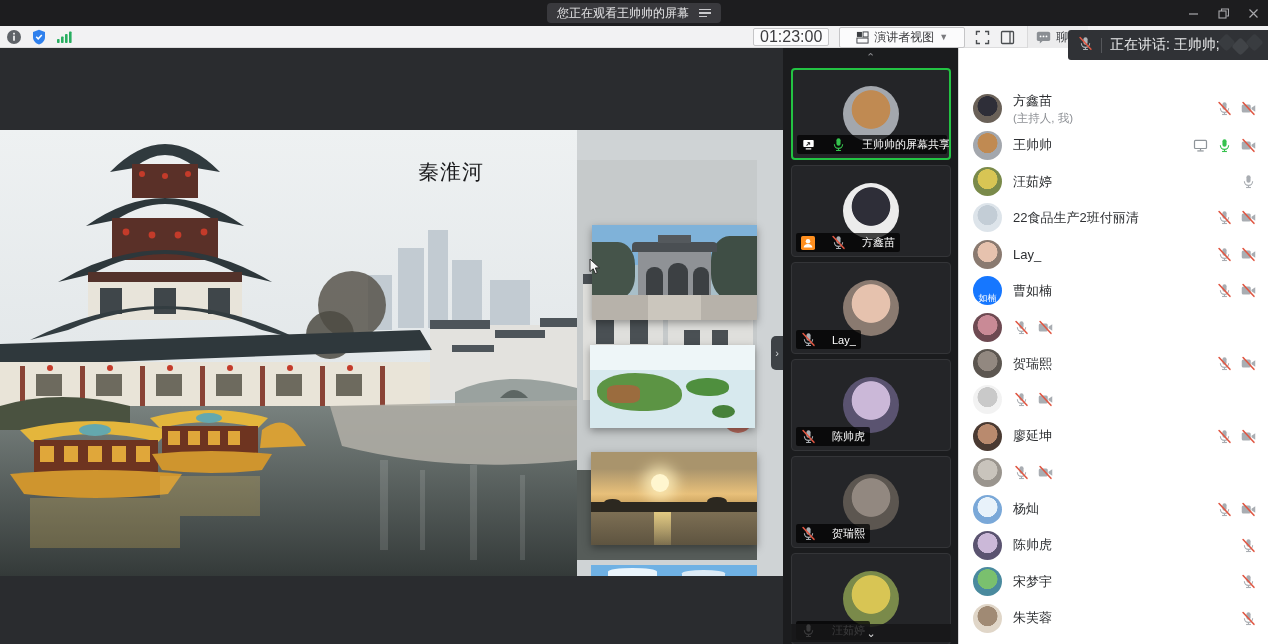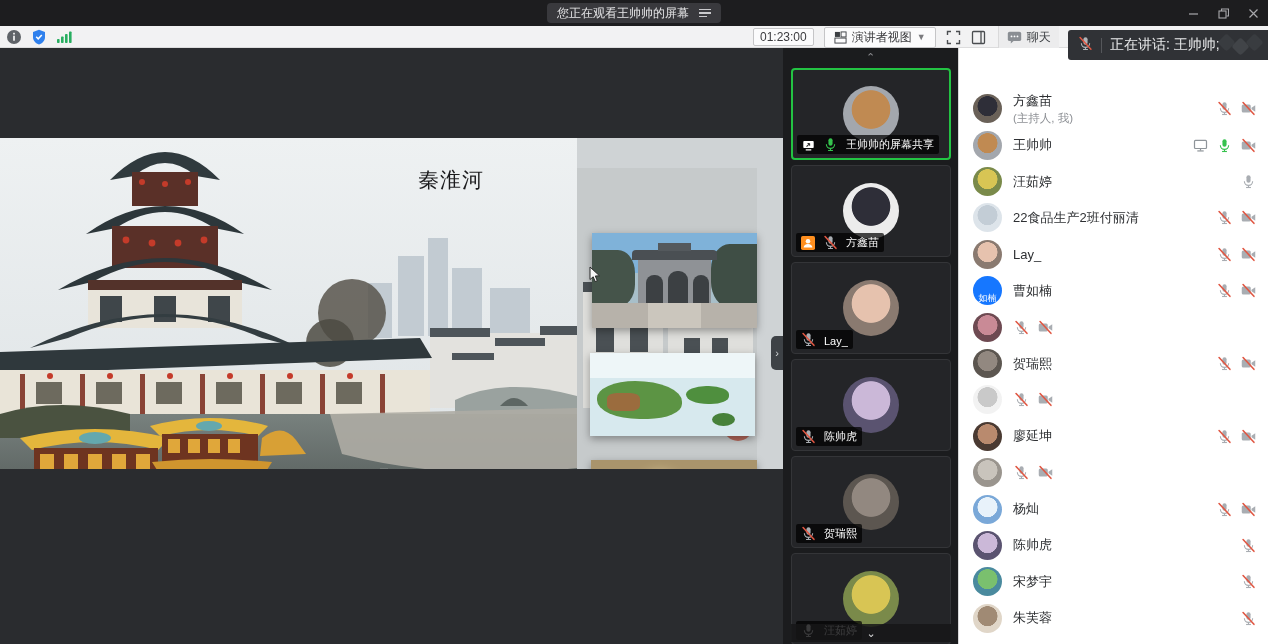--- a/index.html
+++ b/index.html
@@ -17,60 +17,60 @@
   .pill-menu i:last-child{width:8px;}
   .win-controls{position:absolute;right:0;top:0;height:26px;display:flex;align-items:center;}
   .win-btn{width:30px;height:26px;display:flex;align-items:center;justify-content:center;color:#a8a8ac;
            font-size:13px;cursor:pointer;}
 
   
   .toolbar{position:absolute;left:0;top:26px;width:1268px;height:22px;background:#f2f2f3;
            border-bottom:1px solid #dcdcdd;}
   .tb-left{position:absolute;left:6px;top:0;height:22px;display:flex;align-items:center;gap:9px;}
   .tb-right{position:absolute;left:753px;top:0;height:22px;display:flex;align-items:center;gap:10px;}
-  .timer{border:1px solid #c5c5c7;background:#fbfbfc;border-radius:2px;font-size:12px;color:#3c3c3f;
+  .timer{border:1px solid #c5c5c7;background:#fbfbfc;border-radius:2px;font-size:16px;color:#3c3c3f;
          padding:1px 6px;line-height:14px;}
   .view-select{display:flex;align-items:center;gap:5px;border:1px solid #c5c5c7;background:#fbfbfc;
-               border-radius:2px;padding:1px 9px;font-size:12px;color:#3c3c3f;cursor:pointer;}
+               border-radius:2px;padding:1px 16px;font-size:12px;color:#3c3c3f;cursor:pointer;}
   .caret{font-size:9px;color:#7a7a7e;}
   .tb-ic{display:flex;align-items:center;justify-content:center;cursor:pointer;}
   .chat-btn{display:flex;align-items:center;gap:5px;font-size:12px;color:#3c3f43;padding:2px 8px;
             border-left:1px solid #d9d9da;margin-left:2px;height:22px;cursor:pointer;background:#ececed;}
 
   
   .toast{position:absolute;left:1068px;top:30px;width:200px;height:30px;background:#303236;z-index:60;
          border-radius:3px 0 0 3px;display:flex;align-items:center;padding-left:10px;overflow:hidden;}
   .toast .div{width:1px;height:15px;background:#55575b;margin:0 8px;}
   .toast-text{color:#e9eaeb;font-size:14px;white-space:nowrap;}
   .toast-logo{position:absolute;right:2px;top:2px;opacity:.85;}
 
   
   .screen-area{position:absolute;left:0;top:48px;width:783px;height:596px;background:#2a2c2f;}
-  .slide{position:absolute;left:0;top:82px;width:783px;height:331px;background:#14b8a6;overflow:hidden;margin-top:8px;}
+  .slide{position:absolute;left:0;top:82px;width:783px;height:446px;background:#14b8a6;overflow:hidden;}
   .slide-title{position:absolute;left:418px;top:28px;font-size:21px;color:#1b1b1d;letter-spacing:1px;}
   .photo{position:absolute;box-shadow:0 3px 8px rgba(0,0,0,.35);overflow:hidden;}
   .ph-gate{left:592px;top:95px;width:165px;height:95px;}
   .ph-isl{left:590px;top:215px;width:165px;height:83px;}
   .ph-sun{left:591px;top:322px;width:166px;height:93px;}
   .ph-sky{left:591px;top:435px;width:166px;height:11px;box-shadow:none;}
   .collapse-tab{position:absolute;left:771px;top:288px;width:12px;height:34px;background:#3e4246;
                 border-radius:5px 0 0 5px;color:#d2d5d7;display:flex;align-items:center;justify-content:center;
                 font-size:11px;cursor:pointer;}
   .cursor{position:absolute;left:589px;top:128px;z-index:5;}
 
   
   .strip{position:absolute;left:783px;top:48px;width:175px;height:596px;background:#1b1c1e;}
   .strip-chevron-up{position:absolute;left:0;top:4px;width:175px;text-align:center;color:#8b8b8f;
                     font-size:11px;cursor:pointer;line-height:10px;}
   .thumb{position:absolute;left:8px;width:160px;height:92px;background:#242528;border-radius:4px;
          border:1px solid #343538;cursor:pointer;overflow:hidden;}
   .thumb.active{border:2px solid #23c343;}
   .thumb .tav{position:absolute;left:50%;top:50%;transform:translate(-50%,-50%);width:56px;height:56px;
               border-radius:50%;}
-  .thumb .tlabel{position:absolute;left:4px;bottom:4px;display:flex;align-items:flex-end;gap:8px;
+  .thumb .tlabel{position:absolute;left:4px;bottom:4px;display:flex;align-items:center;gap:16px;
                  background:rgba(0,0,0,.72);border-radius:2px;padding:2px 5px;max-width:150px;}
   .thumb .tlabel span{color:#fff;font-size:11px;white-space:nowrap;}
   .strip-bottom{position:absolute;left:8px;bottom:2px;width:160px;height:18px;background:rgba(22,22,24,.85);
                 display:flex;align-items:center;justify-content:center;color:#d8d8da;font-size:11px;
                 cursor:pointer;z-index:5;}
 
   
   .panel{position:absolute;left:958px;top:48px;width:310px;height:596px;background:#ffffff;
          border-left:1px solid #d8d8d9;}
   .search-box{position:absolute;left:12px;top:9px;right:12px;height:24px;border:1px solid #d5d5d7;

